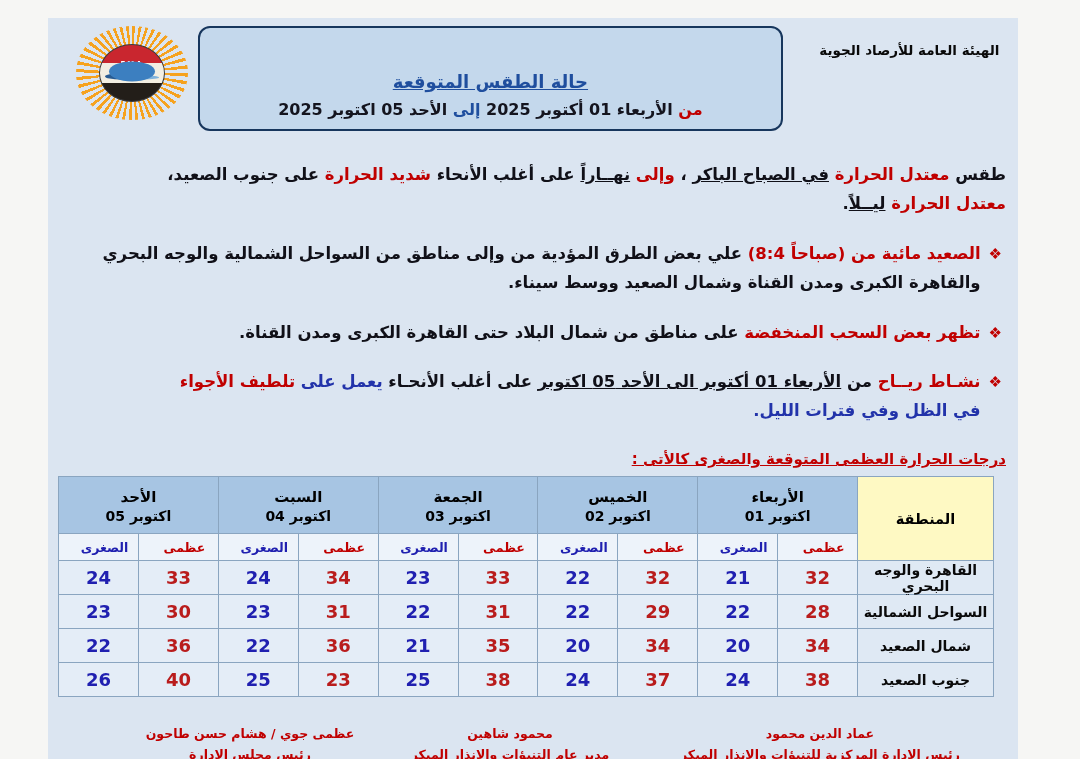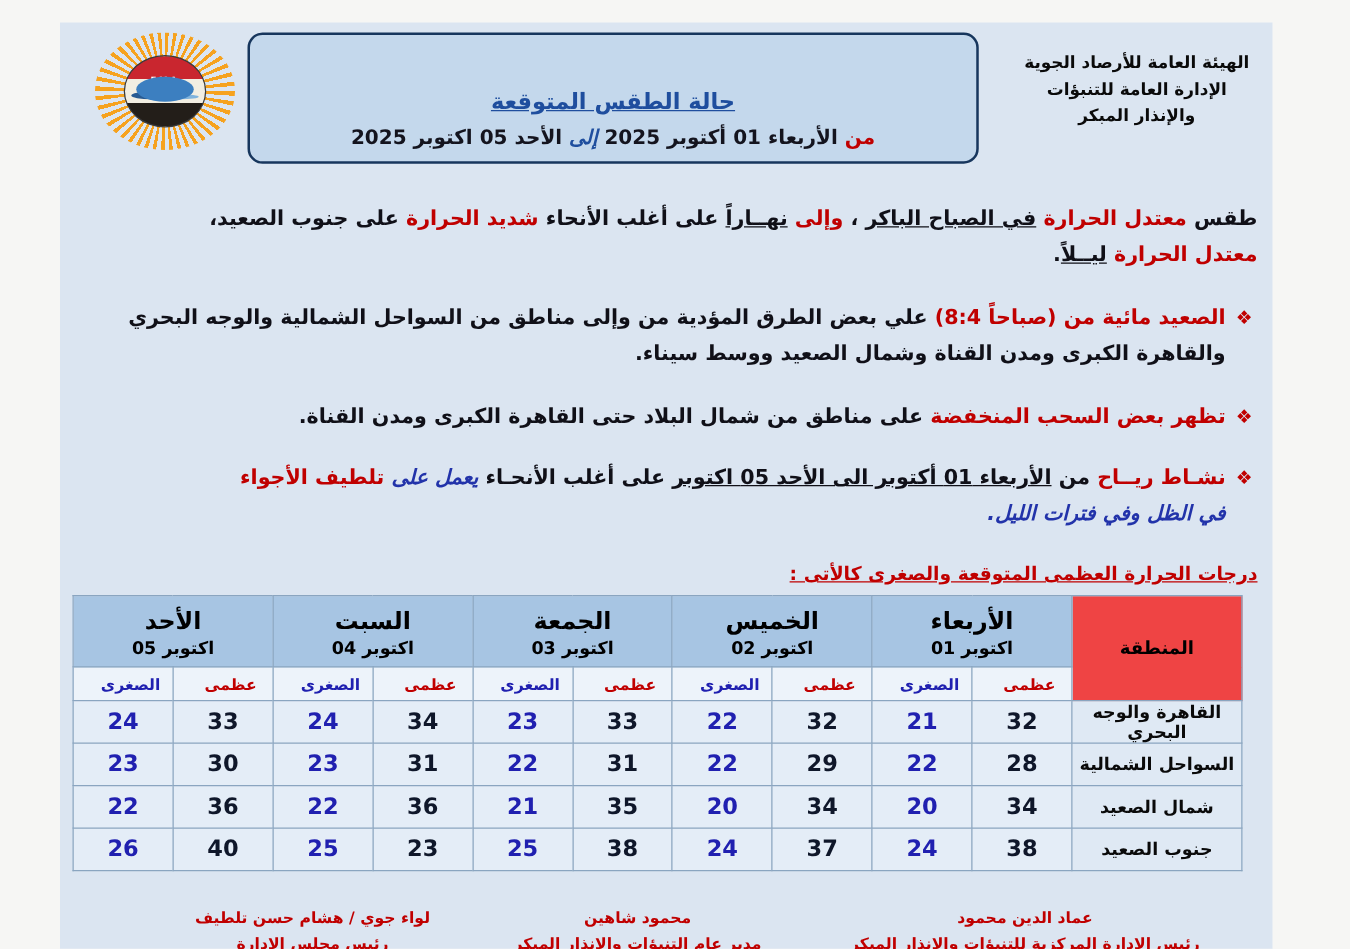--- a/index.html
+++ b/index.html
@@ -31,64 +31,63 @@
   .emblem-text{position:absolute;top:15px;width:100%;text-align:center;color:#fff;
     font-size:7px;font-weight:bold;letter-spacing:2px;direction:ltr;}
   .cloud{position:absolute;left:50%;top:50%;transform:translate(-50%,-58%);
     width:46px;height:20px;background:#3c7fc0;border-radius:50%;
     box-shadow:-11px 5px 0 -7px #285b92,12px 6px 0 -8px #7fb3dd;}
   
   .content{padding:30px 12px 0 30px;}
   .para{font-size:16.5px;font-weight:bold;color:#101018;line-height:1.75;
     text-align:right;}
   .red{color:#c00000;}
-  .blue{color:#2233aa;font-style:italic;}
+  .blue{color:#2233aa;}
   .ul{text-decoration:underline;}
   .ltr{direction:ltr;unicode-bidi:isolate;}
   .p1{margin:0 0 0 6px;}
   .b-item{display:flex;gap:8px;margin-top:21px;padding-right:4px;}
   .b-item .marker{color:#c00000;font-size:15px;line-height:1.9;flex:0 0 auto;}
   .b-item .para{flex:1;}
   
   .tbl-caption{margin:24px 12px 8px 0;text-align:right;color:#c00000;
     font-size:15px;font-weight:bold;text-decoration:underline;}
   table{border-collapse:collapse;table-layout:fixed;width:936px;
     margin-right:24px;background:#e4edf7;}
   th,td{border:1px solid #8aa5c0;text-align:center;vertical-align:middle;
     padding:0;}
   .day-h{background:#a7c5e3;color:#000;font-weight:bold;height:56px;}
-  .day-name{font-size:19px;line-height:1.5;}
+  .day-name{font-size:15px;line-height:1.5;}
   .day-date{font-size:14px;direction:ltr;}
-  .region-h{background:#ef4444;color:#000;font-weight:bold;font-size:14.5px;}
+  .region-h{background:#fef9c3;color:#000;font-weight:bold;font-size:14.5px;}
   .sub{background:#edf3fa;font-size:12.5px;font-weight:bold;height:26px;padding-left:12px;}
   .sub.mx{color:#c00000;}
   .sub.mn{color:#2020b0;}
   td.region{background:#dfe9f4;font-weight:bold;font-size:14px;color:#0a0a0a;
     height:33px;}
   td.data{font-weight:bold;font-size:18px;height:33px;}
-  td.data.mx{color:#0f172a;}
+  td.data.mx{color:#b91c1c;}
   td.data.mn{color:#2020b0;}
   
   .signatures{display:flex;justify-content:space-between;
     padding:26px 38px 0 92px;}
   .sig{text-align:center;color:#c00000;font-weight:bold;font-size:12.5px;
     line-height:1.7;}
   .sig.s0{width:220px;}
   .sig.s1{width:320px;}
   .sig.s2{width:220px;}
 </style>
 </head>
 <body>
 
 <div class="doc" lang="ar" dir="rtl">
 
   <div class="header">
     <div class="authority">
       <div>الهيئة العامة للأرصاد الجوية</div>
-      <div>الإدارة العامة للتنبؤات والإنذار المبكر</div>
     </div>
     <div class="title-box">
       <div class="title">حالة الطقس المتوقعة</div>
       <div class="date-line">
         <span class="red">من</span>
         <span>الأربعاء 01 أكتوبر 2025</span>
         <span class="blue">إلى</span>
         <span>الأحد 05 اكتوبر 2025</span>
       </div>
     </div>
@@ -241,18 +240,18 @@
   <div class="signatures">
     <div class="sig s1">
       <div>عماد الدين محمود</div>
       <div>رئيس الإدارة المركزية للتنبؤات والإنذار المبكر</div>
     </div>
     <div class="sig s0">
       <div>محمود شاهين</div>
       <div>مدير عام التنبؤات والإنذار المبكر</div>
     </div>
     <div class="sig s2">
-      <div>لواء جوي / هشام حسن تلطيف</div>
+      <div>عظمى جوي / هشام حسن طاحون</div>
       <div>رئيس مجلس الإدارة</div>
     </div>
   </div>
 
 </div>
 
 </body></html>

